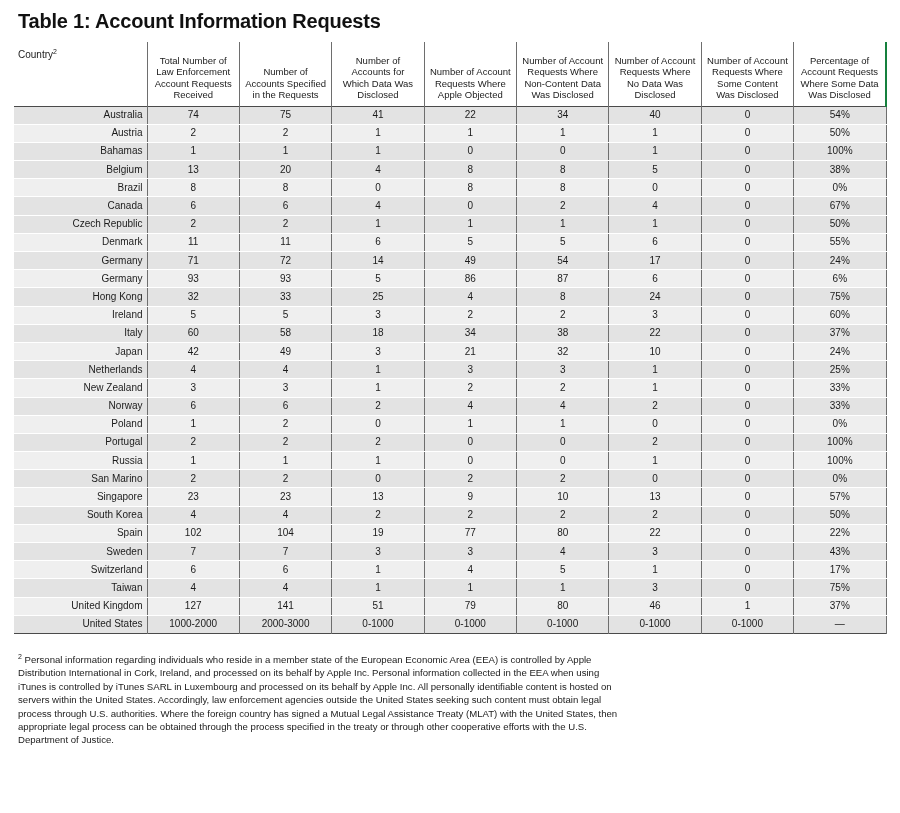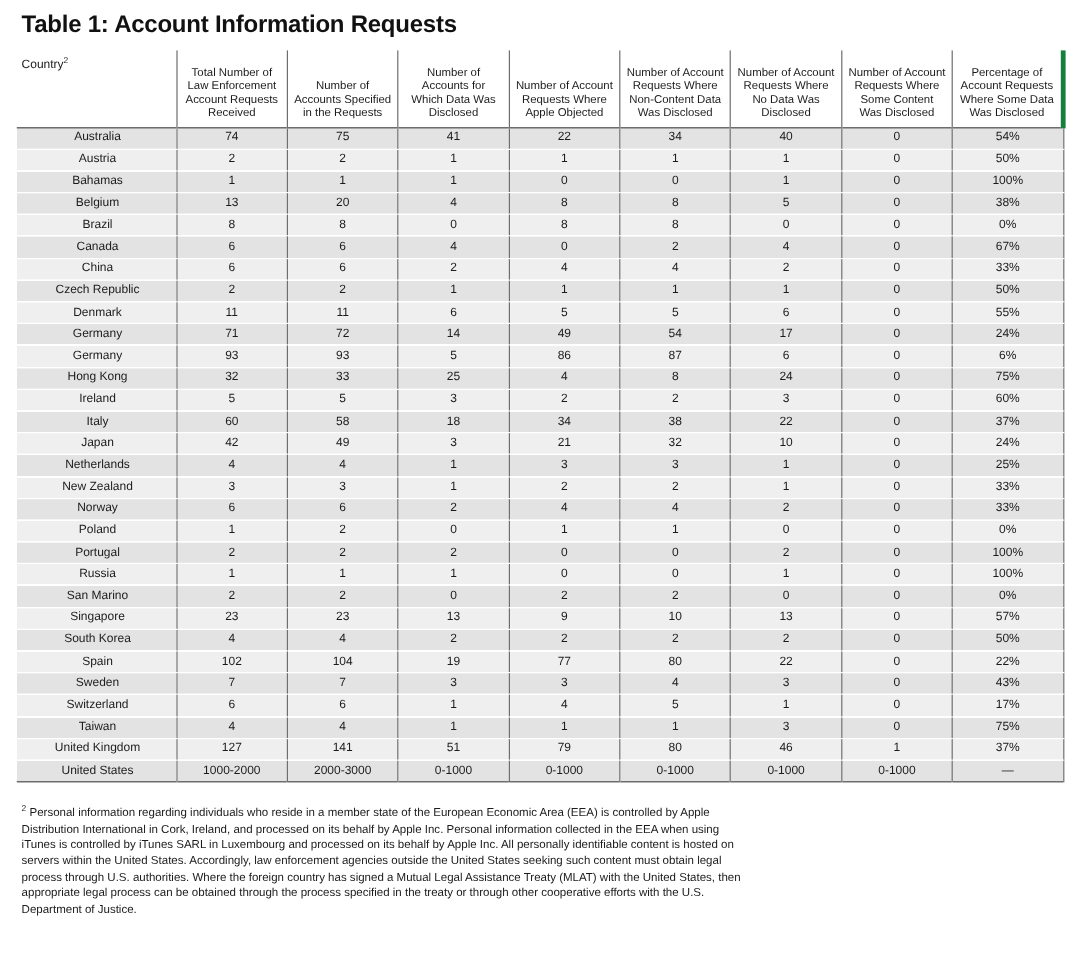--- a/index.html
+++ b/index.html
@@ -52,41 +52,41 @@
     height: 64px;
     box-sizing: border-box;
   }
   thead th.country-head {
     text-align: left;
     vertical-align: top;
     padding-left: 4px;
     padding-top: 7px;
     font-size: 10px;
   }
-  thead th.last { border-right: 4px solid #15803d; }
+  thead th.last { border-right: 2px solid #15803d; }
   thead tr { border-bottom: 1px solid #4a4a4a; }
 
   tbody tr.r-odd td  { background: #e3e3e3; }
   tbody tr.r-even td { background: #efefef; }
 
   tbody td {
     font-size: 10px;
     line-height: 12px;
     text-align: center;
     padding: 2.6px 4px;
     border-right: 1px solid #6e6e6e;
     border-bottom: 1px solid #ffffff;
     color: #1b1b1b;
     height: 17.4px;
     box-sizing: border-box;
     white-space: nowrap;
     overflow: hidden;
   }
   tbody td.country {
-    text-align: center;
+    text-align: right;
     padding-left: 6px;
   }
   tbody tr:last-child td { border-bottom: none; }
   table.req { border-bottom: 1px solid #4a4a4a; }
 
   sup {
     font-size: 7px;
     vertical-align: super;
     line-height: 0;
   }
@@ -198,31 +198,20 @@
           <td class="country">Canada</td>
           <td>6</td>
           <td>6</td>
           <td>4</td>
           <td>0</td>
           <td>2</td>
           <td>4</td>
           <td>0</td>
           <td>67%</td>
         </tr>
-        <tr class="r-even">
-          <td class="country">China</td>
-          <td>6</td>
-          <td>6</td>
-          <td>2</td>
-          <td>4</td>
-          <td>4</td>
-          <td>2</td>
-          <td>0</td>
-          <td>33%</td>
-        </tr>
         <tr class="r-odd">
           <td class="country">Czech Republic</td>
           <td>2</td>
           <td>2</td>
           <td>1</td>
           <td>1</td>
           <td>1</td>
           <td>1</td>
           <td>0</td>
           <td>50%</td>

